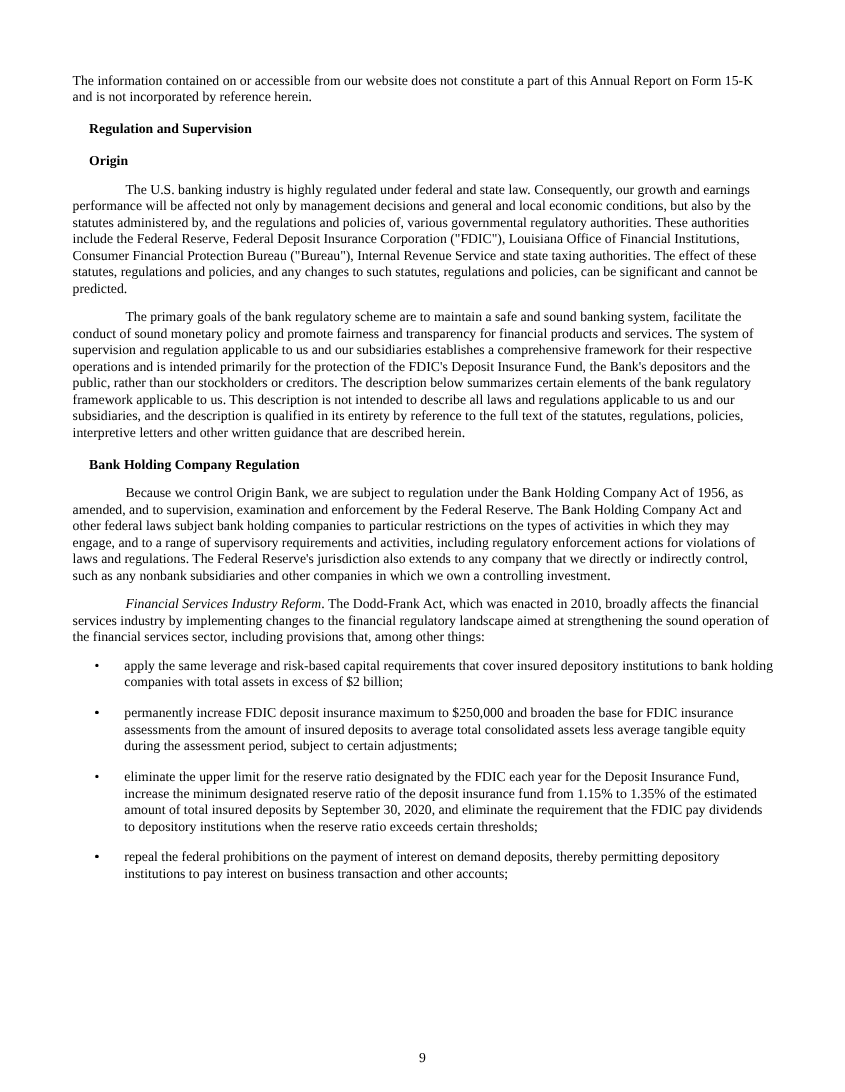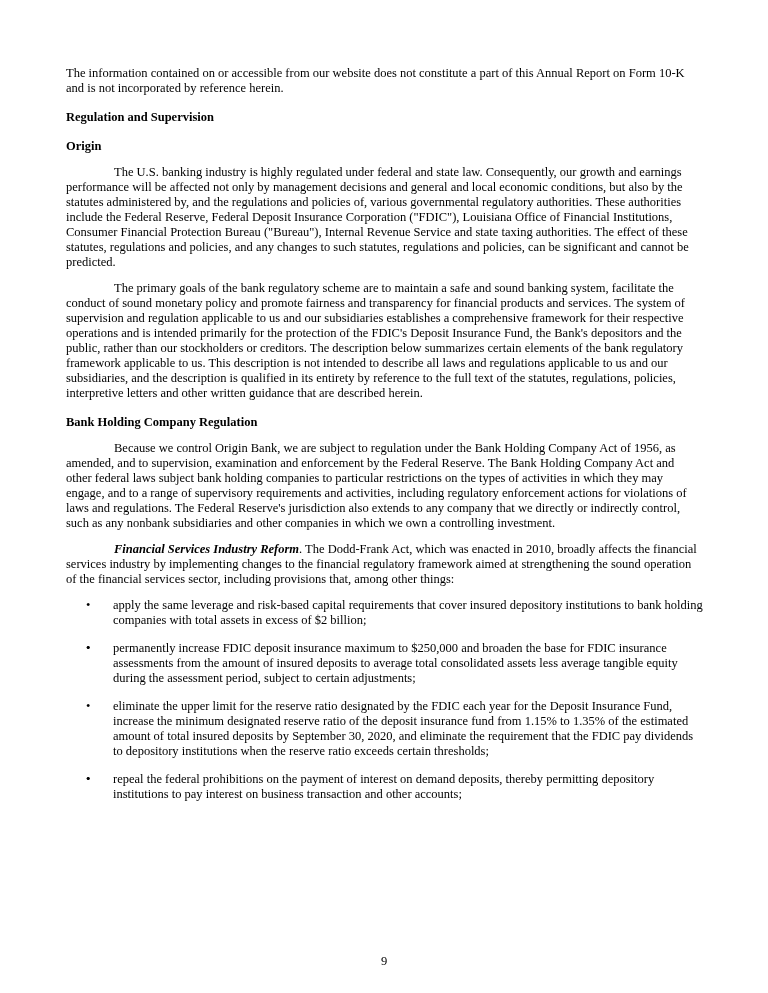--- a/index.html
+++ b/index.html
@@ -27,21 +27,21 @@
   p.para {
     margin: 0 0 11px 0;
     text-align: left;
   }
   p.indent {
     text-indent: 48px;
   }
   h2.heading, h3.heading {
     font-size: 12.5px;
     font-weight: bold;
-    margin: 14px 0 11px 0;
+    margin: 14px 0 11px 15px;
     line-height: 15px;
   }
   .bullet-list {
     margin: 0;
     padding: 0;
   }
   .bullet-item {
     position: relative;
     padding-left: 47px;
     margin: 0 0 13px 0;
@@ -51,43 +51,43 @@
     left: 20px;
     top: 0;
   }
   .page-number {
     position: absolute;
     top: 954px;
     left: 0;
     width: 768px;
     text-align: center;
   }
-  i { font-style: italic; font-weight: bold; }
+  i { font-style: italic; }
 </style>
 </head>
 <body>
 
 <div class="page">
   <div class="content">
 
-    <p class="para">The information contained on or accessible from our website does not constitute a part of this Annual Report on Form 10-K and is not incorporated by reference herein.</p>
+    <p class="para">The information contained on or accessible from our website does not constitute a part of this Annual Report on Form 15-K and is not incorporated by reference herein.</p>
 
     <h2 class="heading">Regulation and Supervision</h2>
 
     <h3 class="heading">Origin</h3>
 
     <p class="para indent">The U.S. banking industry is highly regulated under federal and state law. Consequently, our growth and earnings performance will be affected not only by management decisions and general and local economic conditions, but also by the statutes administered by, and the regulations and policies of, various governmental regulatory authorities. These authorities include the Federal Reserve, Federal Deposit Insurance Corporation ("FDIC"), Louisiana Office of Financial Institutions, Consumer Financial Protection Bureau ("Bureau"), Internal Revenue Service and state taxing authorities. The effect of these statutes, regulations and policies, and any changes to such statutes, regulations and policies, can be significant and cannot be predicted.</p>
 
     <p class="para indent">The primary goals of the bank regulatory scheme are to maintain a safe and sound banking system, facilitate the conduct of sound monetary policy and promote fairness and transparency for financial products and services. The system of supervision and regulation applicable to us and our subsidiaries establishes a comprehensive framework for their respective operations and is intended primarily for the protection of the FDIC's Deposit Insurance Fund, the Bank's depositors and the public, rather than our stockholders or creditors. The description below summarizes certain elements of the bank regulatory framework applicable to us. This description is not intended to describe all laws and regulations applicable to us and our subsidiaries, and the description is qualified in its entirety by reference to the full text of the statutes, regulations, policies, interpretive letters and other written guidance that are described herein.</p>
 
     <h3 class="heading">Bank Holding Company Regulation</h3>
 
     <p class="para indent">Because we control Origin Bank, we are subject to regulation under the Bank Holding Company Act of 1956, as amended, and to supervision, examination and enforcement by the Federal Reserve. The Bank Holding Company Act and other federal laws subject bank holding companies to particular restrictions on the types of activities in which they may engage, and to a range of supervisory requirements and activities, including regulatory enforcement actions for violations of laws and regulations. The Federal Reserve's jurisdiction also extends to any company that we directly or indirectly control, such as any nonbank subsidiaries and other companies in which we own a controlling investment.</p>
 
-    <p class="para indent"><i>Financial Services Industry Reform</i><span>. The Dodd-Frank Act, which was enacted in 2010, broadly affects the financial services industry by implementing changes to the financial regulatory framework aimed at strengthening the sound operation of the financial services sector, including provisions that, among other things:</span></p>
+    <p class="para indent"><i>Financial Services Industry Reform</i><span>. The Dodd-Frank Act, which was enacted in 2010, broadly affects the financial services industry by implementing changes to the financial regulatory landscape aimed at strengthening the sound operation of the financial services sector, including provisions that, among other things:</span></p>
 
     <div class="bullet-list">
       <div class="bullet-item">
         <span class="bullet-marker">•</span>
         <span>apply the same leverage and risk-based capital requirements that cover insured depository institutions to bank holding companies with total assets in excess of $2 billion;</span>
       </div>
       <div class="bullet-item">
         <span class="bullet-marker">•</span>
       </div>
       <div class="bullet-item">

